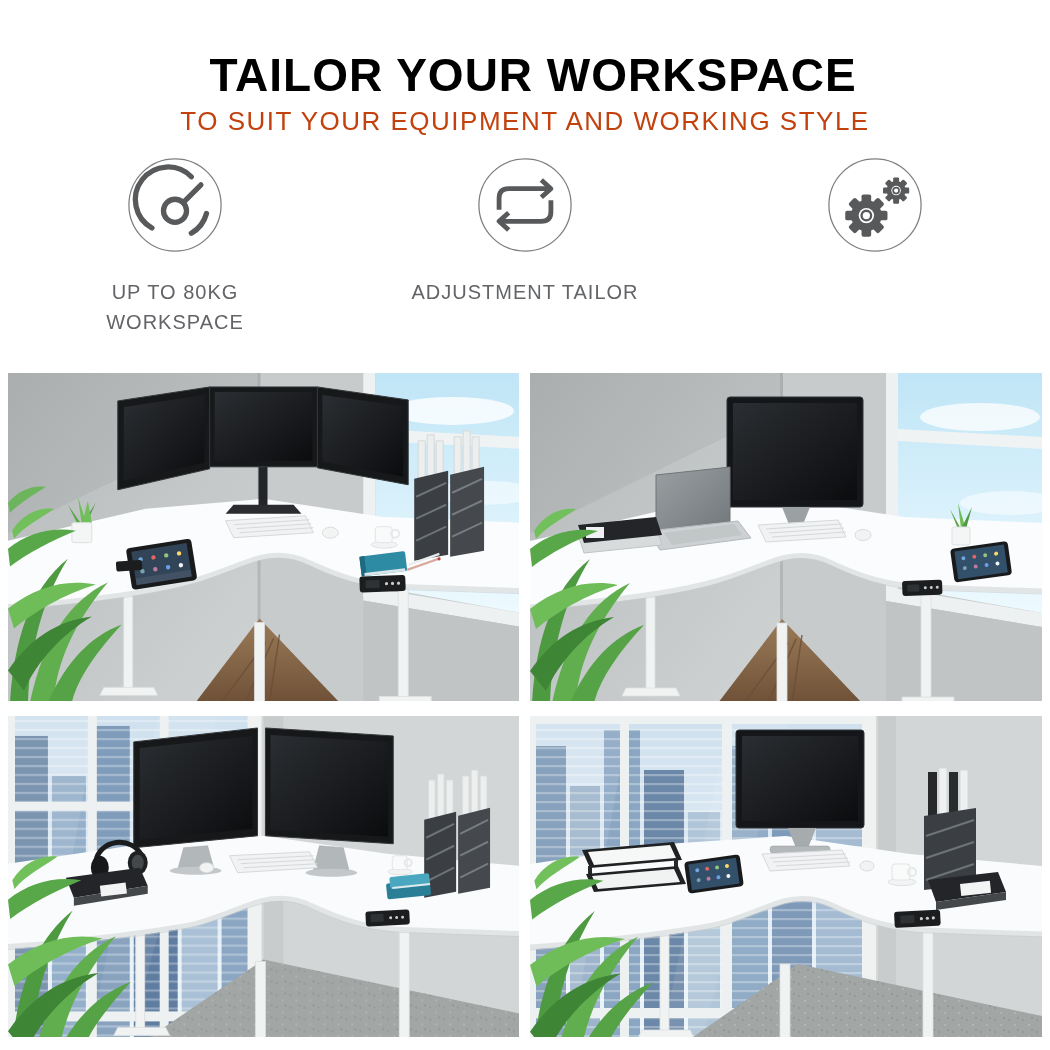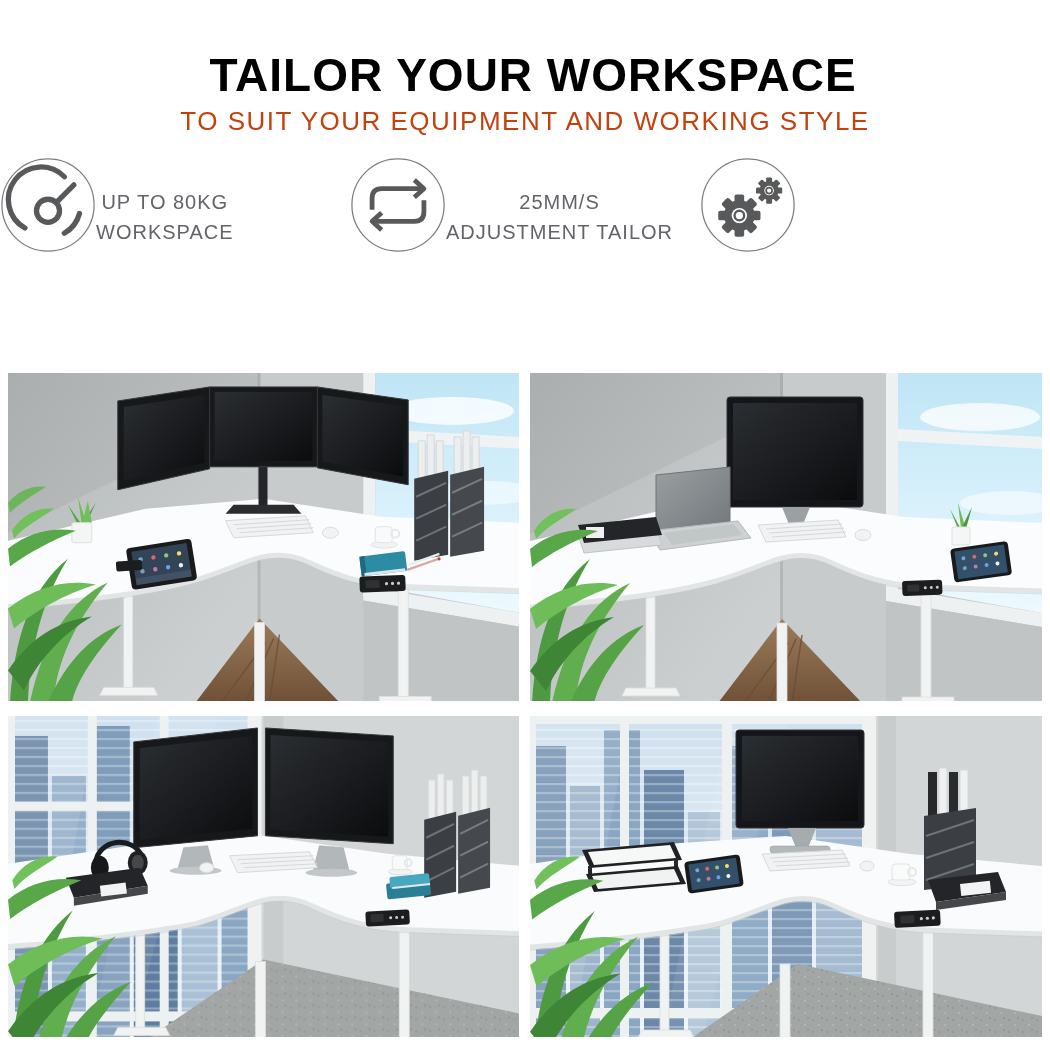--- a/index.html
+++ b/index.html
@@ -3,21 +3,21 @@
 <meta charset="utf-8">
 <style>
   html,body{margin:0;padding:0;background:#ffffff;}
   body{width:1050px;height:1050px;position:relative;overflow:hidden;
        font-family:"Liberation Sans", sans-serif;}
   .hero-title{position:absolute;top:48px;left:8px;width:100%;text-align:center;
       font-size:46px;font-weight:700;letter-spacing:1px;color:#000000;margin:0;}
   .hero-sub{position:absolute;top:106px;left:0;width:100%;text-align:center;
       font-size:26px;font-weight:400;letter-spacing:1.5px;color:#c2410c;margin:0;}
   .features{position:absolute;top:157px;left:0;width:100%;display:flex;}
-  .feature{flex:1 1 0;display:flex;flex-direction:row;align-items:center;}
+  .feature{flex:1 1 0;display:flex;flex-direction:column;align-items:center;}
   .feature .icon-wrap{width:96px;height:96px;}
   .feature .label{margin-top:24px;text-align:center;font-size:20px;line-height:30px;
       letter-spacing:1px;color:#636468;}
   .gallery{position:absolute;top:373px;left:8px;width:1034px;display:grid;
       grid-template-columns:511px 512px;grid-template-rows:328px 321px;
       column-gap:11px;row-gap:15px;}
   .photo{margin:0;padding:0;overflow:hidden;background:#cfd3d4;}
   .photo svg{display:block;width:100%;height:100%;}
 </style>
 </head>
@@ -52,21 +52,20 @@
         <circle r="48" fill="none" stroke="#7d7e81" stroke-width="1.3"></circle>
         <g fill="none" stroke="#58595b" stroke-width="5" stroke-linejoin="round">
           <path d="M -27 5 L -27 -7 Q -27 -17 -17 -17 L 26 -17"></path>
           <path d="M 17 -26 L 27 -17 L 17 -8"></path>
           <path d="M 27 -5 L 27 7 Q 27 17 17 17 L -26 17"></path>
           <path d="M -17 26 L -27 17 L -17 8"></path>
         </g>
       </svg>
     </div>
     <div class="label">
-      <div>25MM/S</div>
       <div>ADJUSTMENT TAILOR</div>
     </div>
   </div>
 
   <div class="feature">
     <div class="icon-wrap">
       <svg viewBox="-50 -50 100 100">
         <circle r="48" fill="none" stroke="#7d7e81" stroke-width="1.3"></circle>
         <g fill="#58595b">
           <g transform="translate(-9,11)">

